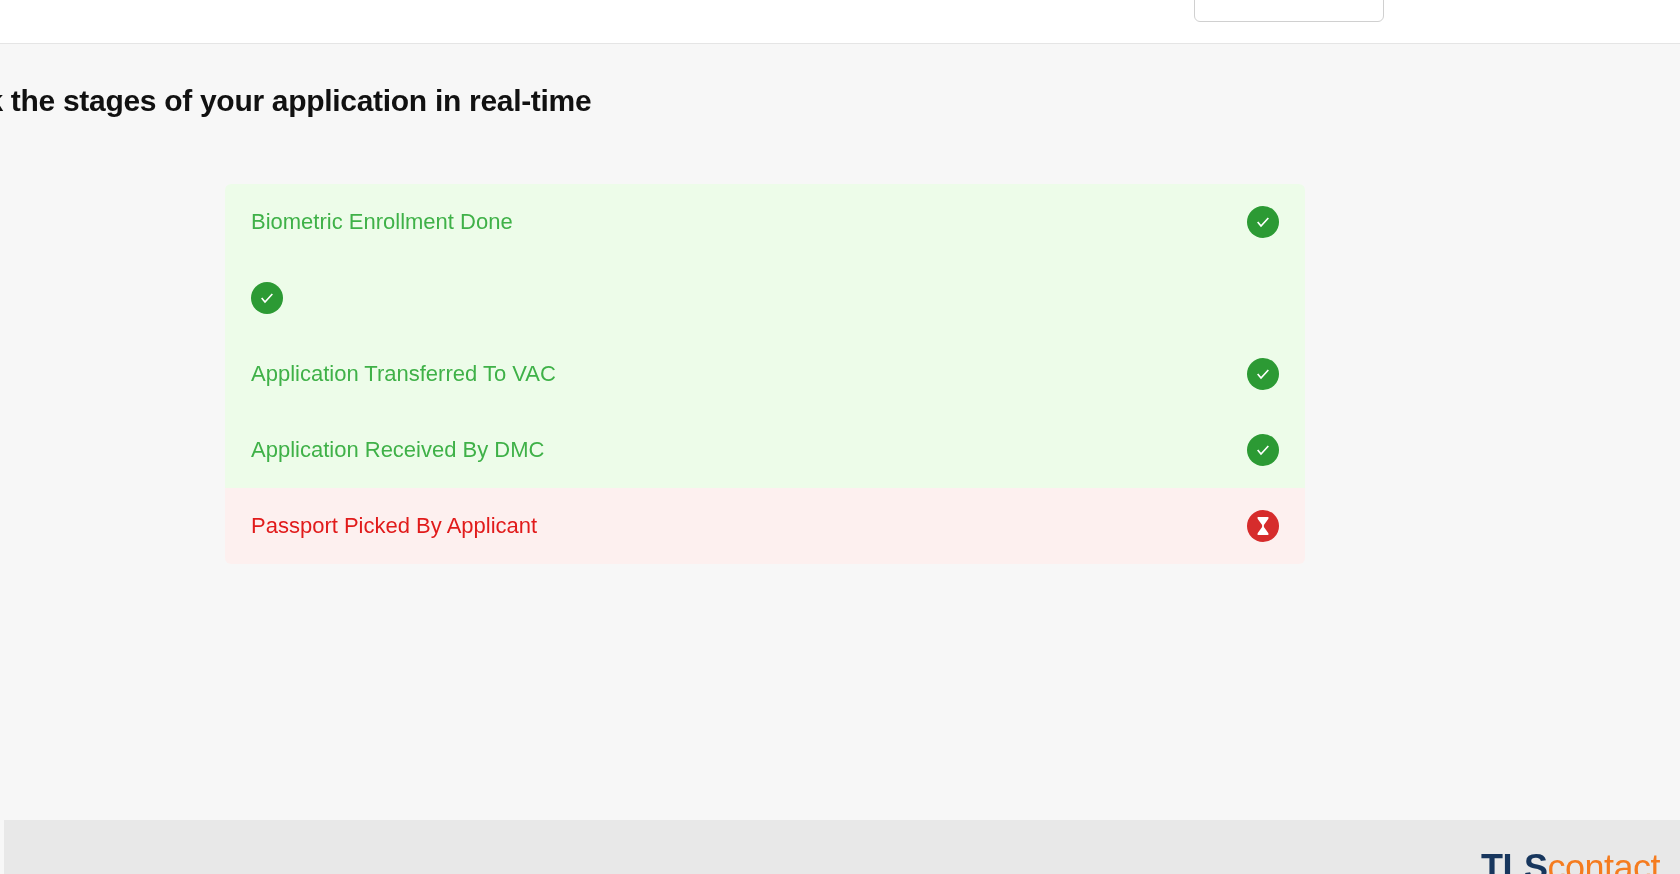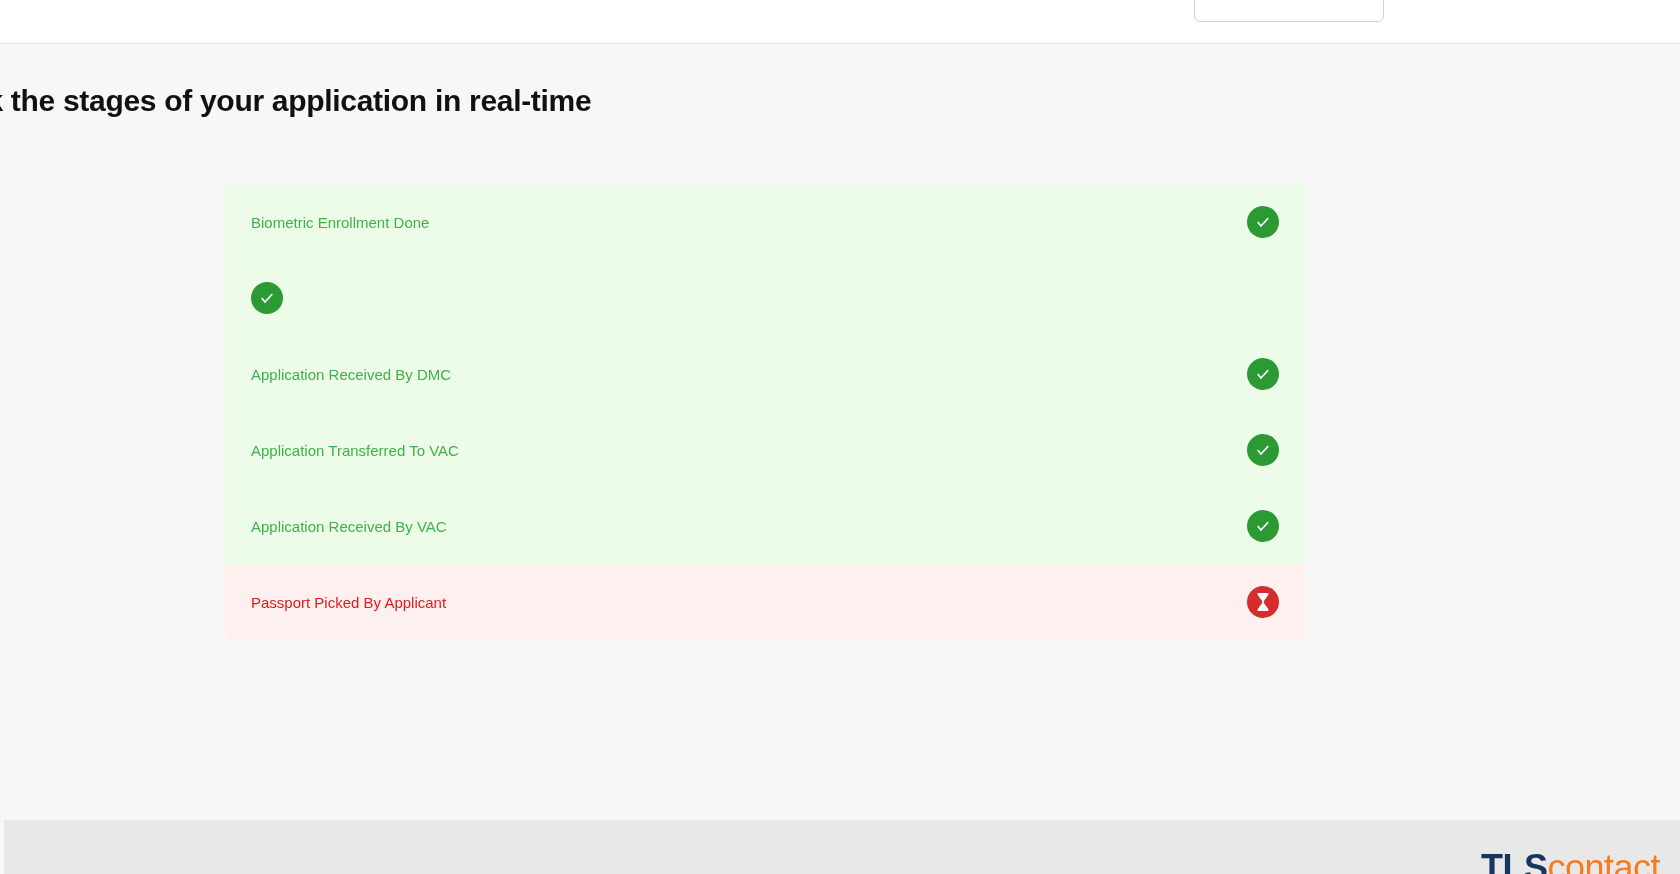--- a/index.html
+++ b/index.html
@@ -56,21 +56,21 @@
       display: flex;
       align-items: center;
       justify-content: space-between;
       padding: 22px 26px;
       background: #edfce9;
     }
     .stage-row.pending {
       background: #fdf0ef;
     }
     .stage-label {
-      font-size: 15px;
+      font-size: 22px;
       font-weight: 400;
       color: #3fb148;
       text-align: center;
     }
     .stage-row.pending .stage-label {
       color: #e11b1b;
       font-weight: 400;
     }
     .status-icon {
       width: 32px;
@@ -147,37 +147,29 @@
       </span>
     </div>
     <div class="stage-row">
       <span class="status-icon done">
         <svg viewBox="0 0 24 24">
           <polyline points="4 12 9 18 20 6"></polyline>
         </svg>
       </span>
     </div>
     <div class="stage-row">
-      <span class="stage-label">Application Received By DMC</span>
-      <span class="status-icon done">
-        <svg viewBox="0 0 24 24">
-          <polyline points="4 12 9 18 20 6"></polyline>
-        </svg>
-      </span>
-    </div>
-    <div class="stage-row">
       <span class="stage-label">Application Transferred To VAC</span>
       <span class="status-icon done">
         <svg viewBox="0 0 24 24">
           <polyline points="4 12 9 18 20 6"></polyline>
         </svg>
       </span>
     </div>
     <div class="stage-row">
-      <span class="stage-label">Application Received By VAC</span>
+      <span class="stage-label">Application Received By DMC</span>
       <span class="status-icon done">
         <svg viewBox="0 0 24 24">
           <polyline points="4 12 9 18 20 6"></polyline>
         </svg>
       </span>
     </div>
     <div class="stage-row pending">
       <span class="stage-label">Passport Picked By Applicant</span>
       <span class="status-icon wait">
         <svg viewBox="0 0 14 20">

